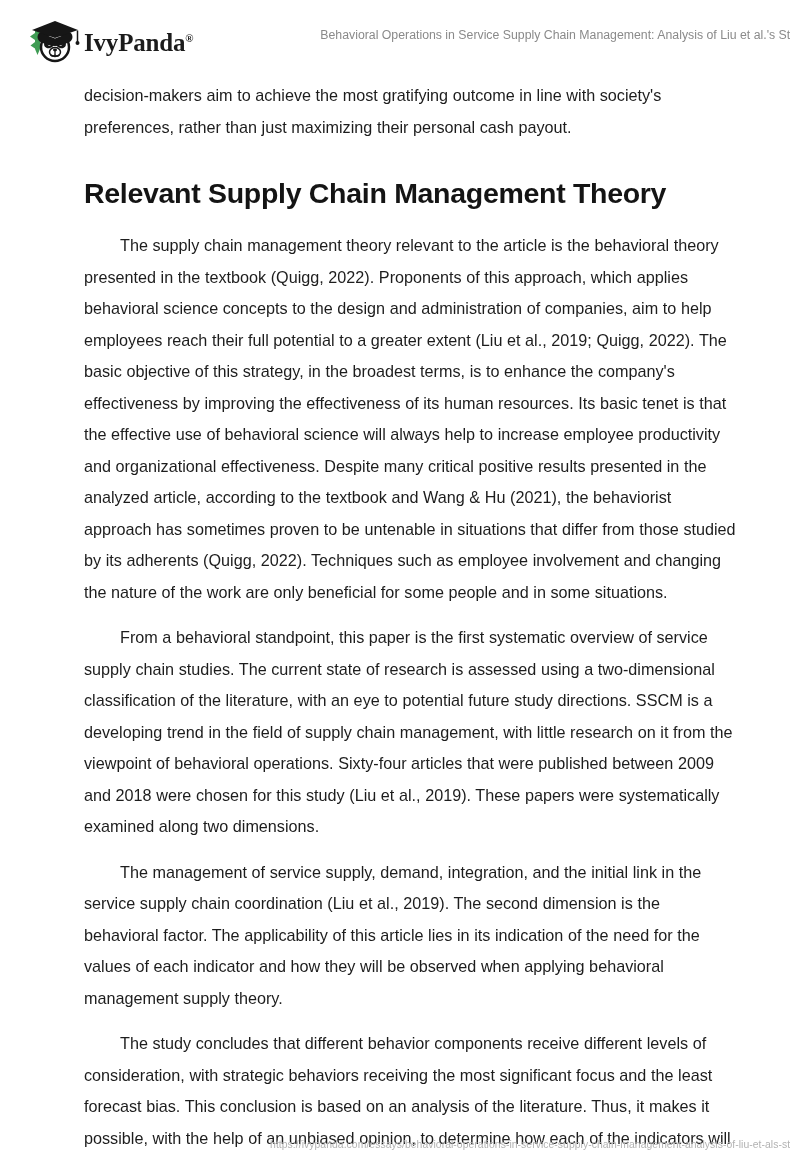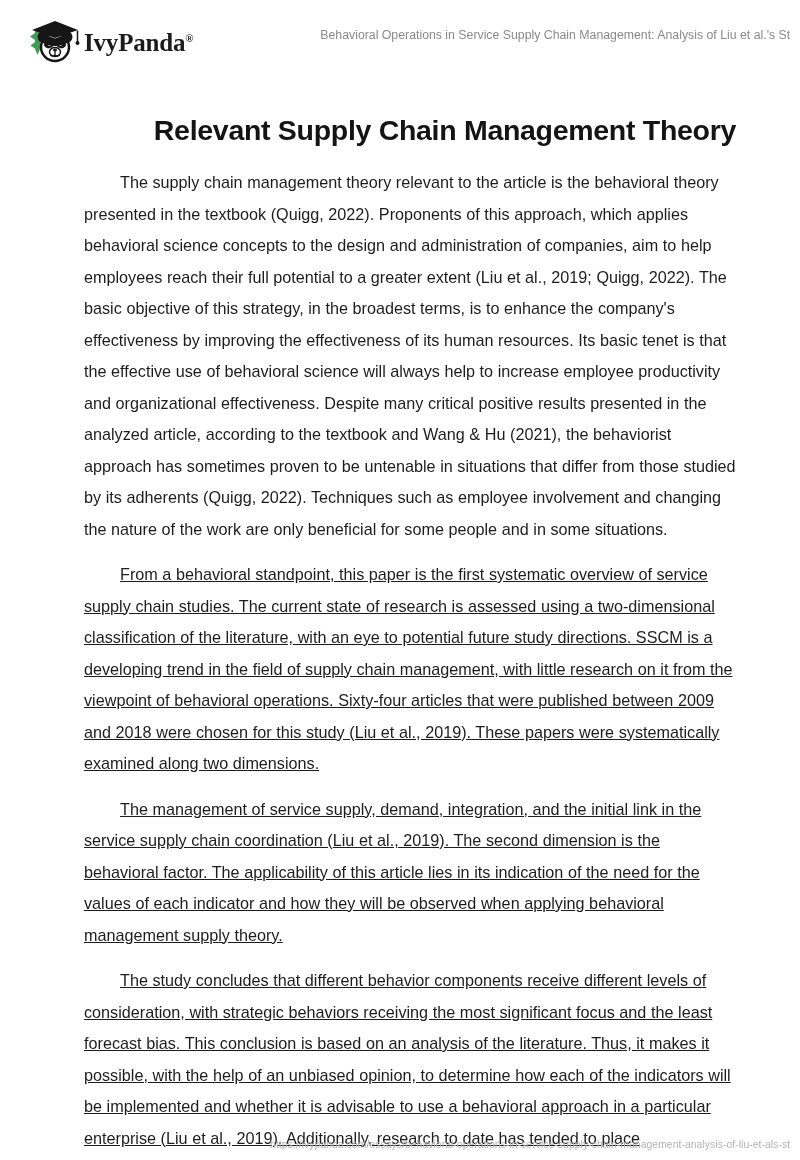--- a/index.html
+++ b/index.html
@@ -83,33 +83,31 @@
   p.para {
     font-size: 16.2px;
     line-height: 31.5px;
     color: #1d1d1d;
     margin: 0 0 0 0;
     text-align: left;
     word-spacing: 0.1px;
   }
   p.para + p.para {
     margin-top: 14px;
-    text-decoration: underline;
   }
   p.para.indented {
     text-indent: 36px;
   }
   h2.section-heading {
     font-size: 28.5px;
     line-height: 34px;
     font-weight: 700;
     color: #141414;
     margin: 33px 0 20px 0;
     letter-spacing: -0.3px;
-    text-align: right;
   }
 
   
   .page-footer {
     position: absolute;
     left: 0;
     bottom: 18px;
     width: 800px;
     text-align: right;
   }
@@ -160,20 +158,21 @@
         <circle cx="99" cy="46" r="4" fill="#161616"></circle>
       </svg>
       <span class="brand-name"><span>IvyPanda</span><span class="brand-reg">®</span></span>
     </div>
 
     <div class="header-title">Behavioral Operations in Service Supply Chain Management: Analysis of Liu et al.'s Study</div>
   </div>
 
   <div class="content">
 
+    <p class="para">decision-makers aim to achieve the most gratifying outcome in line with society's preferences, rather than just maximizing their personal cash payout.</p>
 
     <h2 class="section-heading">Relevant Supply Chain Management Theory</h2>
 
     <p class="para indented">The supply chain management theory relevant to the article is the behavioral theory presented in the textbook (Quigg, 2022). Proponents of this approach, which applies behavioral science concepts to the design and administration of companies, aim to help employees reach their full potential to a greater extent (Liu et al., 2019; Quigg, 2022). The basic objective of this strategy, in the broadest terms, is to enhance the company's effectiveness by improving the effectiveness of its human resources. Its basic tenet is that the effective use of behavioral science will always help to increase employee productivity and organizational effectiveness. Despite many critical positive results presented in the analyzed article, according to the textbook and Wang &amp; Hu (2021), the behaviorist approach has sometimes proven to be untenable in situations that differ from those studied by its adherents (Quigg, 2022). Techniques such as employee involvement and changing the nature of the work are only beneficial for some people and in some situations.</p>
 
 
     <p class="para indented">From a behavioral standpoint, this paper is the first systematic overview of service supply chain studies. The current state of research is assessed using a two-dimensional classification of the literature, with an eye to potential future study directions. SSCM is a developing trend in the field of supply chain management, with little research on it from the viewpoint of behavioral operations. Sixty-four articles that were published between 2009 and 2018 were chosen for this study (Liu et al., 2019). These papers were systematically examined along two dimensions.</p>
 
     <p class="para indented">The management of service supply, demand, integration, and the initial link in the service supply chain coordination (Liu et al., 2019). The second dimension is the behavioral factor. The applicability of this article lies in its indication of the need for the values of each indicator and how they will be observed when applying behavioral management supply theory.</p>
 

